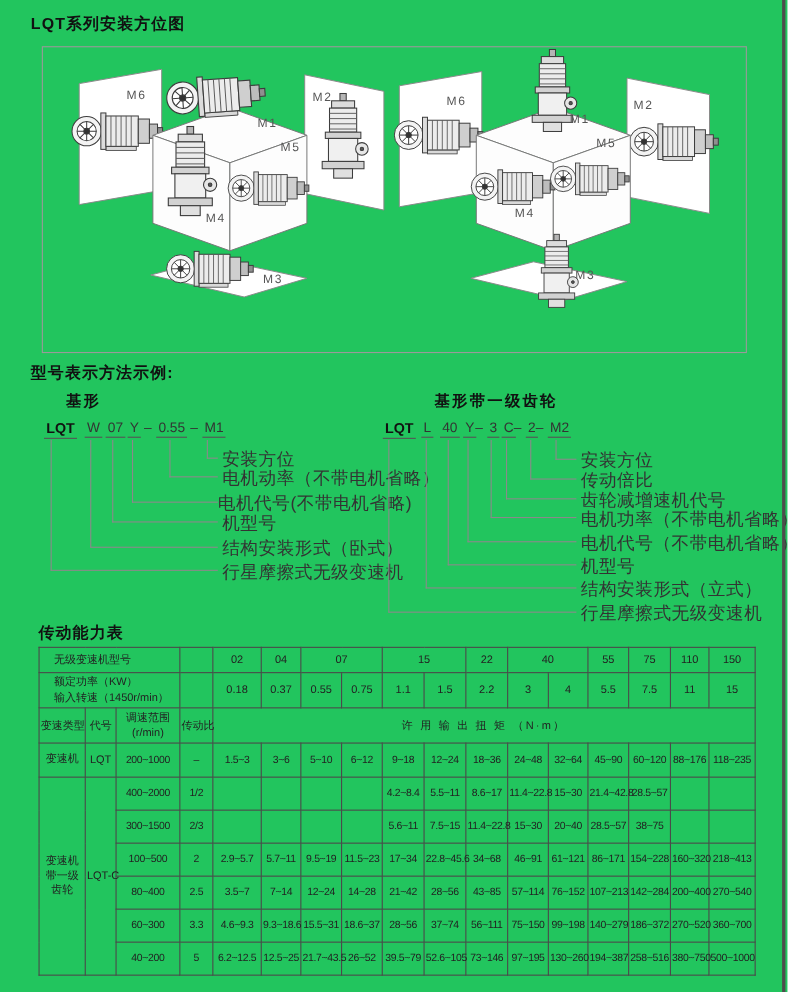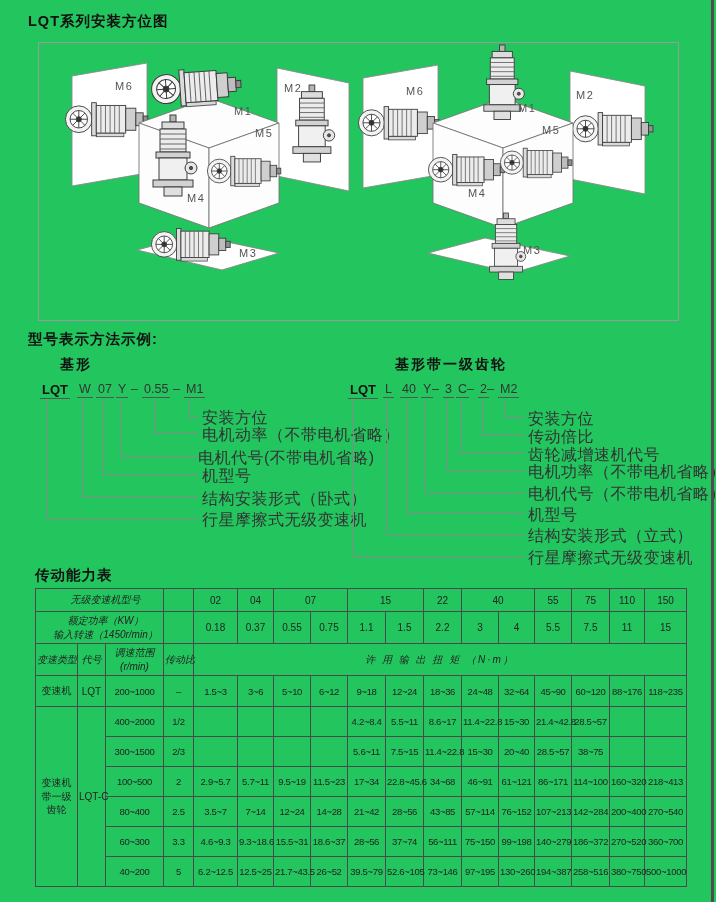--- a/index.html
+++ b/index.html
@@ -27,21 +27,21 @@
        padding:0 2px 1px 2px;white-space:nowrap;}
   .seg.b{font-weight:bold;font-size:13px;color:#111;}
   .dash{position:absolute;top:30px;font-size:12.5px;color:#333;}
   .conn{position:absolute;border-left:1px solid #8a8a8a;border-bottom:1px solid #8a8a8a;}
   .clabel{position:absolute;font-size:16px;color:#333;white-space:nowrap;letter-spacing:0.5px;}
   
   #cap-table{position:absolute;left:35px;top:588px;width:645px;border-collapse:collapse;
              table-layout:fixed;font-size:10px;color:#222;}
   #cap-table td{border:1px solid #4a4a4a;text-align:center;vertical-align:middle;
                 padding:0 1px;white-space:nowrap;overflow:visible;}
-  #cap-table td.lft{text-align:center;padding-left:13px;font-style:italic;}
+  #cap-table td.lft{text-align:left;padding-left:13px;}
   #cap-table td.pre{white-space:pre-line;line-height:1.35;}
   #cap-table td.torque{letter-spacing:2px;}
   #cap-table td.val{font-size:9.5px;letter-spacing:-0.3px;}
   .scan-edge{position:absolute;left:711px;top:0;width:3px;height:902px;background:#4d4d4d;}
 </style>
 </head>
 <body>
 
 <div class="page">
 
@@ -223,21 +223,21 @@
           <td>1.1</td>
           <td>1.5</td>
           <td>2.2</td>
           <td>3</td>
           <td>4</td>
           <td>5.5</td>
           <td>7.5</td>
           <td>11</td>
           <td>15</td>
         </tr>
-        <tr style="height: 32px; font-style: italic;">
+        <tr style="height: 32px;">
           <td>变速类型</td>
           <td>代号</td>
           <td class="pre">调速范围
 (r/min)</td>
           <td>传动比</td>
           <td class="torque" colspan="13">许 用 输 出 扭 矩 （N·m）</td>
         </tr>
         <tr style="height: 31px;">
           <td class="pre" rowspan="1">变速机</td>
           <td rowspan="1">LQT</td>
@@ -301,21 +301,21 @@
           <td class="val">2.9~5.7</td>
           <td class="val">5.7~11</td>
           <td class="val">9.5~19</td>
           <td class="val">11.5~23</td>
           <td class="val">17~34</td>
           <td class="val">22.8~45.6</td>
           <td class="val">34~68</td>
           <td class="val">46~91</td>
           <td class="val">61~121</td>
           <td class="val">86~171</td>
-          <td class="val">114~100</td>
+          <td class="val">154~228</td>
           <td class="val">160~320</td>
           <td class="val">218~413</td>
         </tr>
         <tr style="height: 30px;">
           <td class="val">80~400</td>
           <td class="val">2.5</td>
           <td class="val">3.5~7</td>
           <td class="val">7~14</td>
           <td class="val">12~24</td>
           <td class="val">14~28</td>

